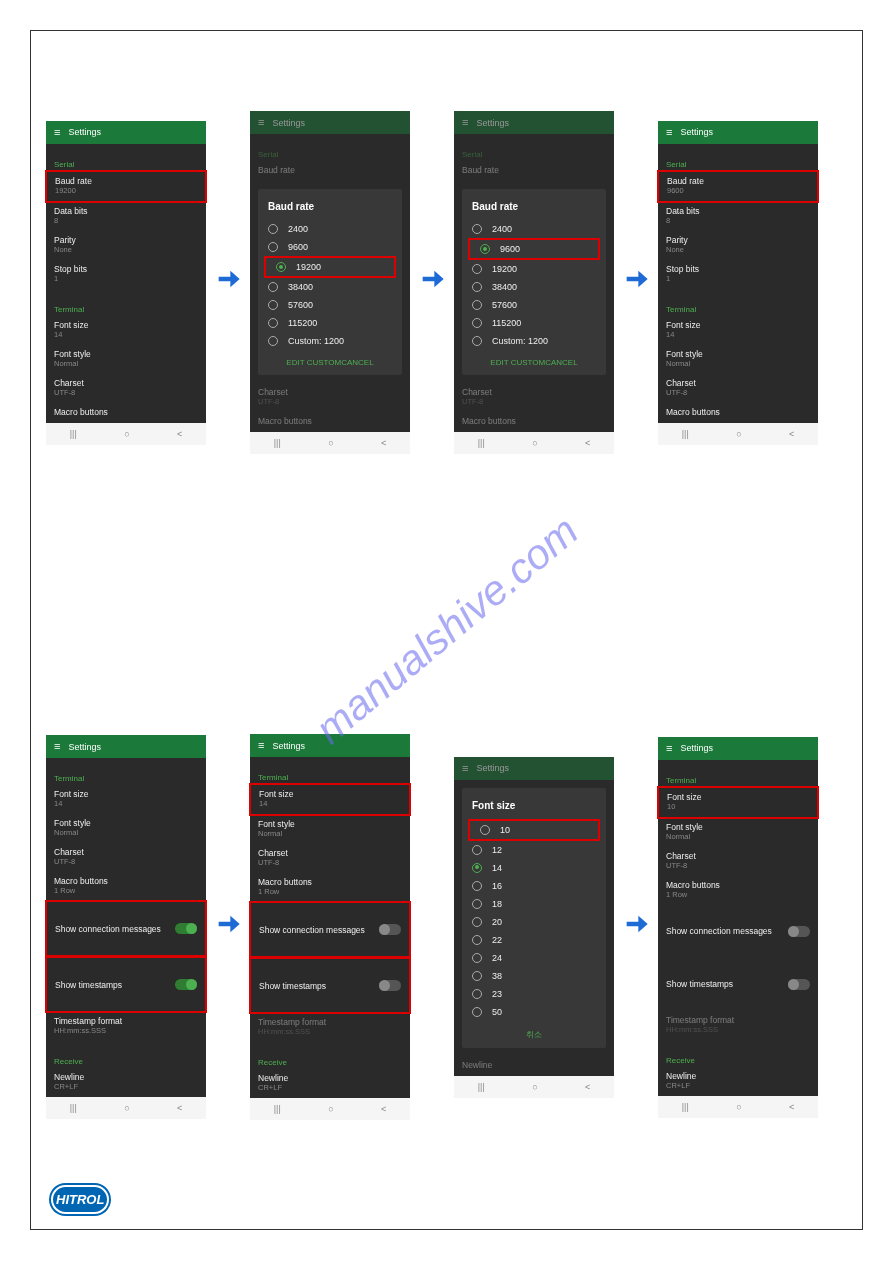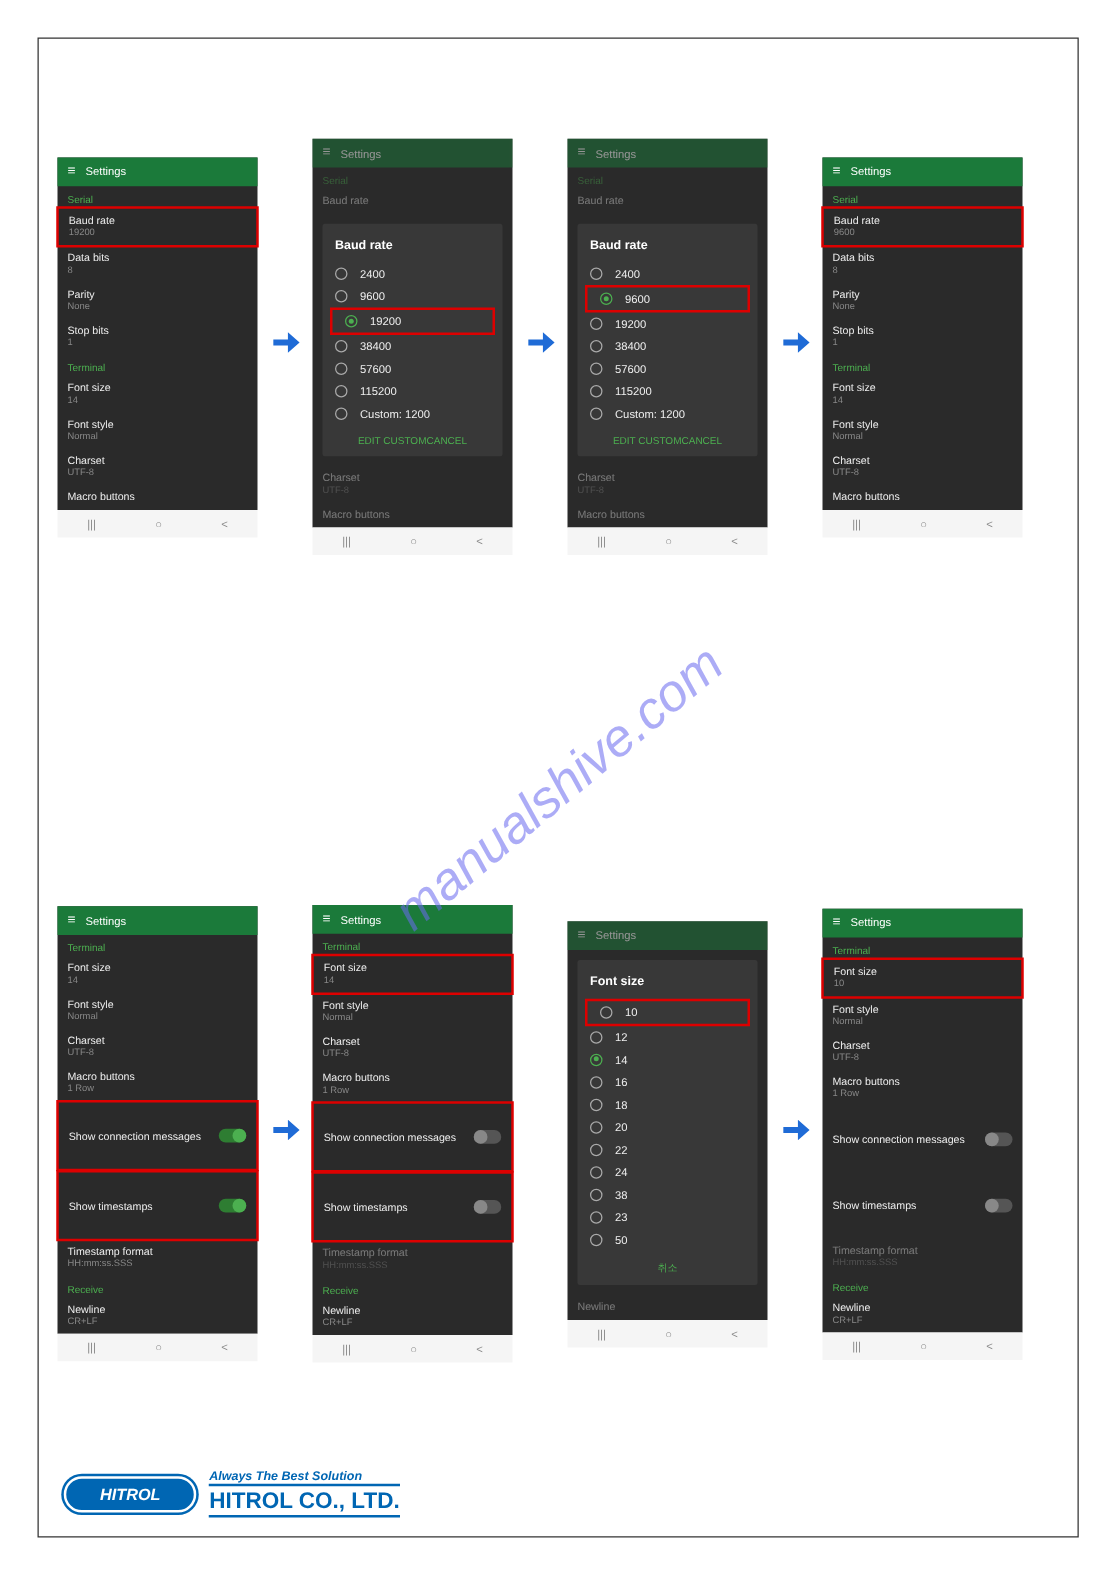--- a/index.html
+++ b/index.html
@@ -5,21 +5,21 @@
 *{margin:0;padding:0;box-sizing:border-box}
 body{width:893px;background:#fff;font-family:Arial,sans-serif;position:relative}
 .page{border:1px solid #333;margin:30px;padding:10px;position:relative;height:1200px}
 .row{display:flex;align-items:center;justify-content:flex-start;gap:8px;margin-bottom:280px}
 .row1{margin-top:70px;margin-left:5px}
 .row2{margin-left:5px}
 .phone{width:160px;background:#fff;font-size:8px}
 .screen{background:#2a2a2a;color:#ccc}
 .titlebar{background:#1b7a3a;color:#fff;display:flex;align-items:center;padding:6px 8px;font-size:9px}
 .hamb{margin-right:8px;font-size:11px;line-height:1}
-.sec{color:#4caf50;font-size:8px;padding:6px 8px 2px}
+.sec{color:#4caf50;font-size:8px;padding:16px 8px 2px}
 .item{padding:4px 8px 6px;border-bottom:0px solid #333}
 .item .lbl{font-size:8.5px;color:#eee}
 .item .val{font-size:7.5px;color:#888}
 .hl{border:2px solid #d00;margin:-1px}
 .nav{background:#f5f5f5;display:flex;justify-content:space-around;padding:6px 0;color:#888;font-size:9px}
 .arrow{color:#1f6bd6;font-size:32px;flex-shrink:0}
 .arrow svg{width:28px;height:28px}
 .dialog{background:#383838;margin:8px;border-radius:2px;padding:8px 0}
 .dtitle{color:#fff;font-size:10px;font-weight:bold;padding:4px 10px 8px}
 .dopt{display:flex;padding:4px 10px;font-size:9px;color:#eee}
@@ -31,21 +31,21 @@
 .dim .item .lbl,.dim .item .val,.dim .sec{opacity:.4}
 .dim .titlebar{opacity:.5}
 .toggle{width:22px;height:11px;border-radius:6px;position:relative;display:inline-block}
 .toggle:after{content:"";position:absolute;width:11px;height:11px;border-radius:50%;top:0}
 .toggle.on{background:#2e7d32}.toggle.on:after{background:#4caf50;right:0}
 .toggle.off{background:#555}.toggle.off:after{background:#888;left:0}
 .switchrow{display:flex;justify-content:space-between;align-items:center;padding:21px 8px}
 .switchrow .lbl{font-size:8.5px;color:#eee}
 .wm{position:absolute;top:50%;left:50%;transform:translate(-50%,-50%) rotate(-40deg);font-size:42px;color:#6a6af0;opacity:.55;font-style:italic;font-weight:400;pointer-events:none;z-index:5;white-space:nowrap}
 .footer{position:absolute;bottom:15px;left:20px;display:flex;align-items:center;gap:10px}
-.logo-pill{background:#0066b3;color:#fff;font-weight:bold;font-style:italic;padding:5px 27px;border-radius:15px;font-size:13px;border:2px solid #fff;box-shadow:0 0 0 2px #0066b3}
+.logo-pill{background:#0066b3;color:#fff;font-weight:bold;font-style:italic;padding:5px 3px;border-radius:15px;font-size:13px;border:2px solid #fff;box-shadow:0 0 0 2px #0066b3}
 .ftext .tag{color:#0066b3;font-size:10px;font-weight:bold;font-style:italic}
 .ftext .co{color:#0066b3;font-size:18px;font-weight:bold;border-top:2px solid #0066b3;border-bottom:2px solid #0066b3;padding:1px 0}
 .disabled{opacity:.4}
 </style>
 </head>
 <body>
 
 <div class="page">
 <div class="wm">manualshive.com</div>
 
@@ -528,19 +528,15 @@
           <span>|||</span>
           <span>○</span>
           <span>&lt;</span>
         </div>
 </div>
 
 </div>
 
 <div class="footer">
 <div class="logo-pill">HITROL</div>
-<div class="ftext">
-<div class="tag">Always The Best Solution</div>
-<div class="co">HITROL CO., LTD.</div>
-</div>
 </div>
 
 </div>
 
 </body></html>

